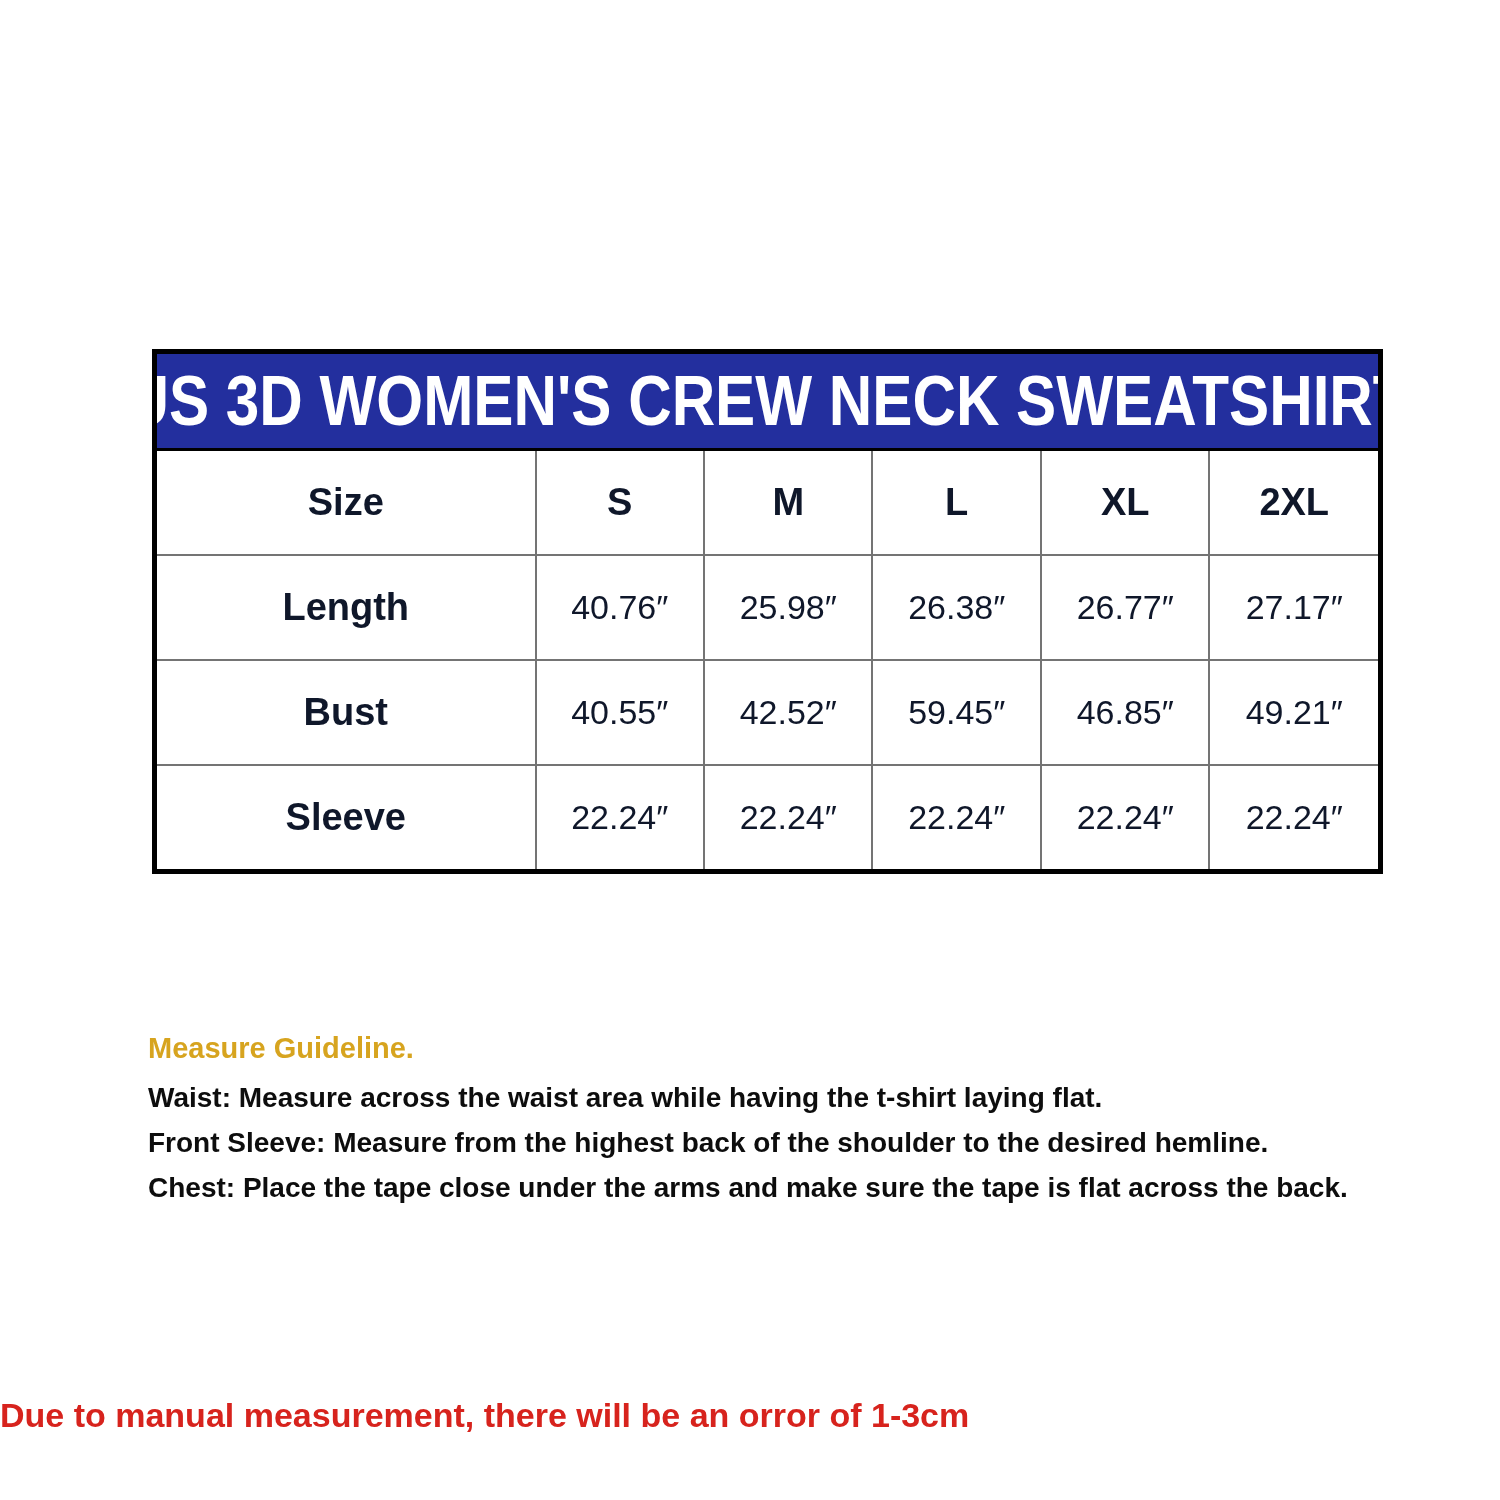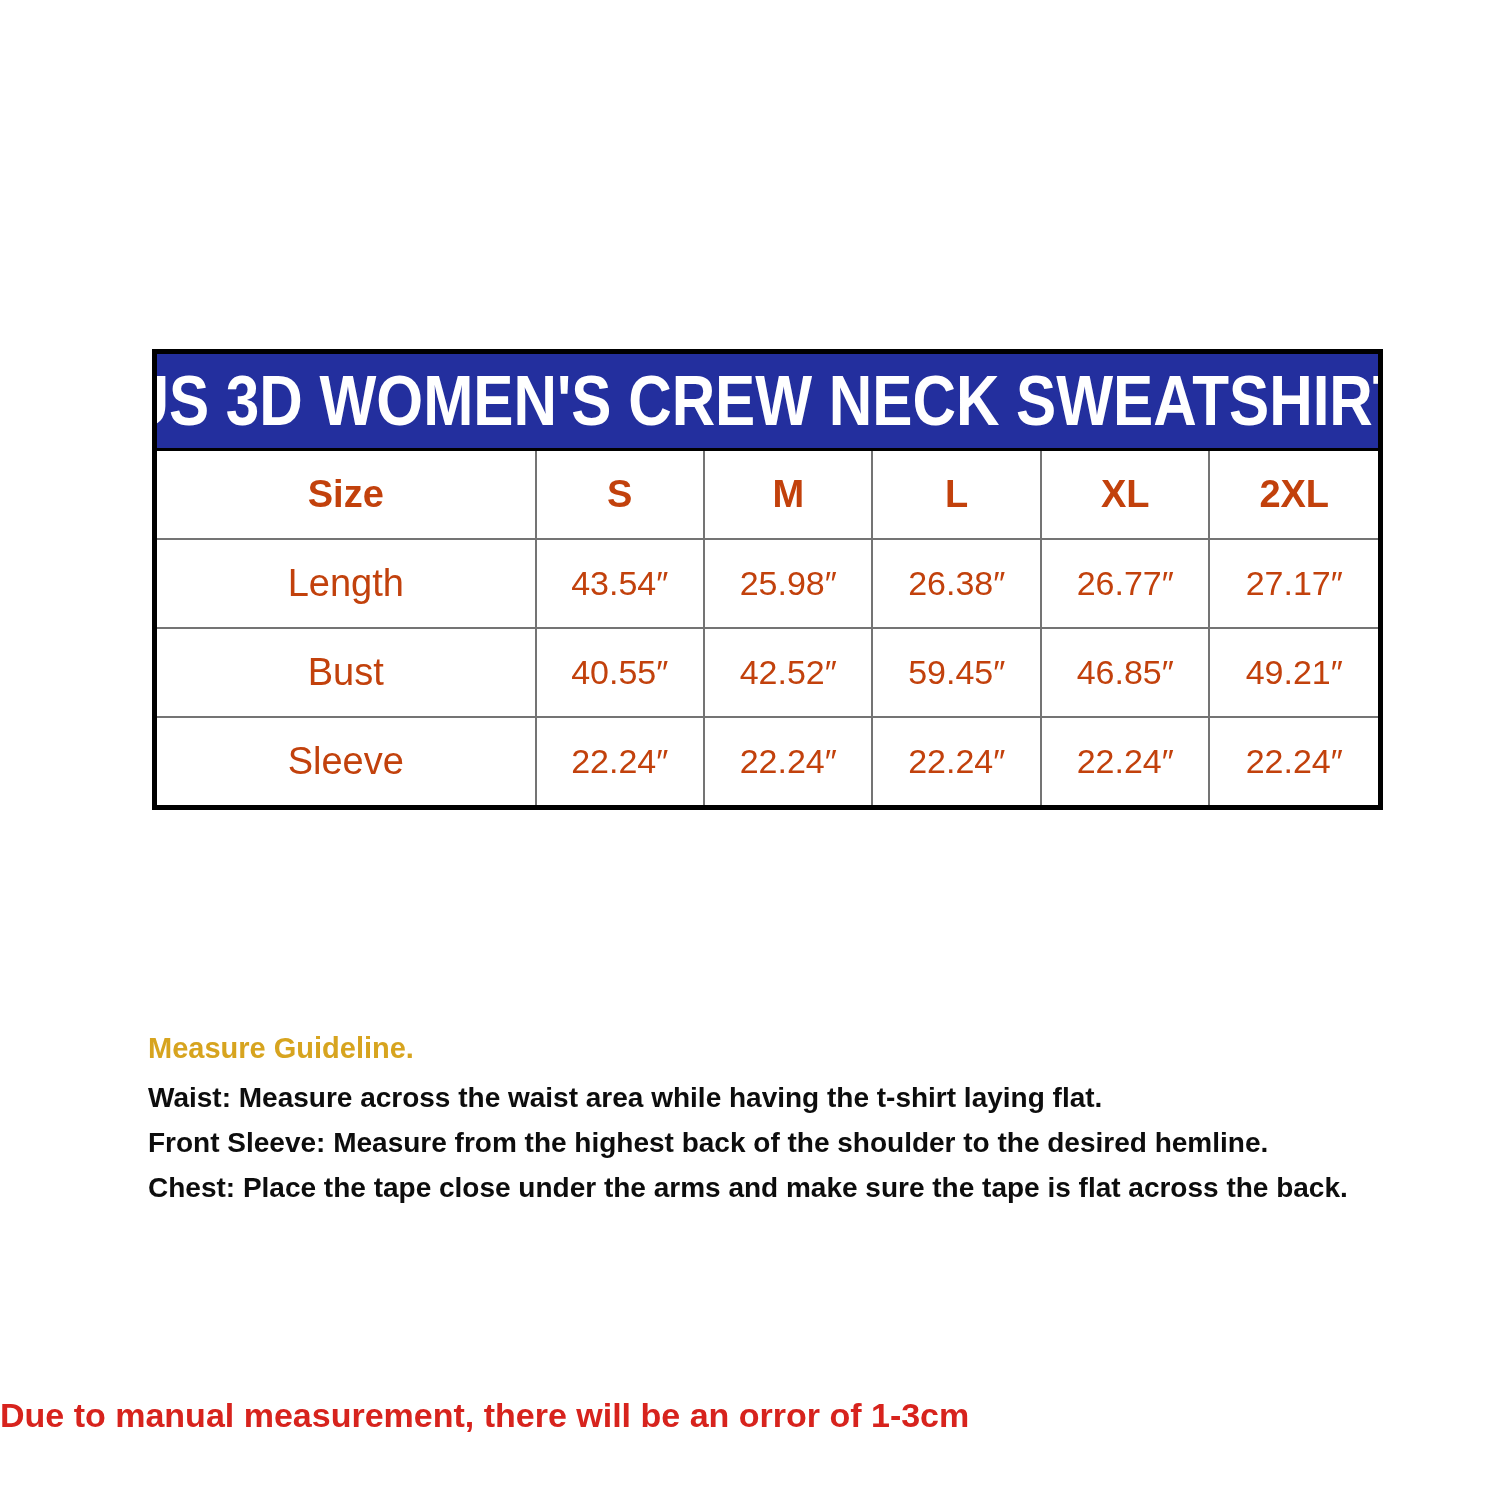--- a/index.html
+++ b/index.html
@@ -23,29 +23,29 @@
     white-space:nowrap; transform:scaleX(0.86); transform-origin:center;
     letter-spacing:0px;
   }
   table.size-table {
     width:100%; border-collapse:collapse; table-layout:fixed;
   }
   table.size-table col.c-label { width:31%; }
   table.size-table col.c-val { width:13.8%; }
   table.size-table th, table.size-table td {
     border:2px solid #747474; height:87px;
-    text-align:center; vertical-align:middle; padding:0;
-    color:#c2410c;
+    text-align:center; vertical-align:middle; padding:8px;
+    color:#0f172a;
   }
   table.size-table tr:first-child th { border-top:none; }
   table.size-table tr:last-child td { border-bottom:none; }
   table.size-table th:first-child, table.size-table td:first-child { border-left:none; }
   table.size-table th:last-child, table.size-table td:last-child { border-right:none; }
   table.size-table th { font-size:38px; font-weight:bold; }
-  td.row-label { font-size:38px; font-weight:normal; }
+  td.row-label { font-size:38px; font-weight:bold; }
   td.cell-val { font-size:34px; font-weight:normal; color:#1c1c1c; }
 
   
   .guide { position:absolute; left:148px; top:1032px; width:1240px; }
   .guide-heading {
     margin:0 0 17px 0; font-size:29px; font-weight:bold;
     color:var(--guideline-heading, #D7A41F);
   }
   .gl { margin:0 0 13px 0; font-size:28px; line-height:32px; font-weight:bold; color:#0d0d0d; }
   .gl .gl-label { font-weight:bold; }
@@ -80,21 +80,21 @@
           <tr>
         <th>Size</th>
         <th>S</th>
         <th>M</th>
         <th>L</th>
         <th>XL</th>
         <th>2XL</th>
       </tr>
       <tr>
         <td class="row-label">Length</td>
-        <td class="cell-val">43.54″</td>
+        <td class="cell-val">40.76″</td>
         <td class="cell-val">25.98″</td>
         <td class="cell-val">26.38″</td>
         <td class="cell-val">26.77″</td>
         <td class="cell-val">27.17″</td>
       </tr>
       <tr>
         <td class="row-label">Bust</td>
         <td class="cell-val">40.55″</td>
         <td class="cell-val">42.52″</td>
         <td class="cell-val">59.45″</td>

